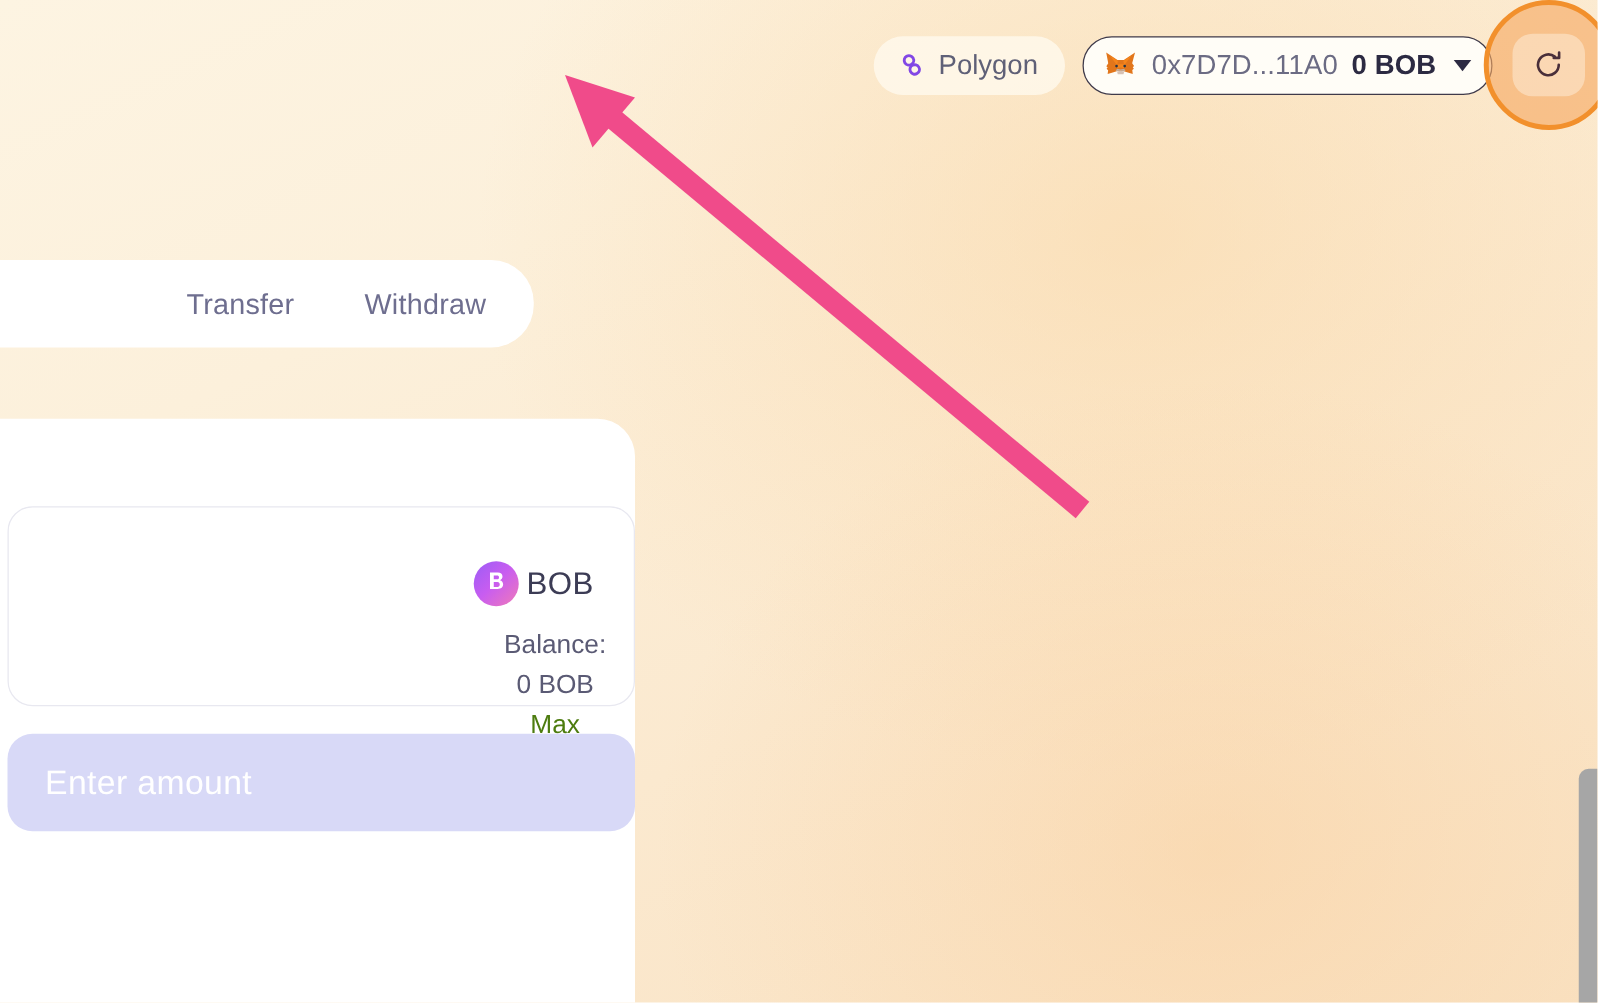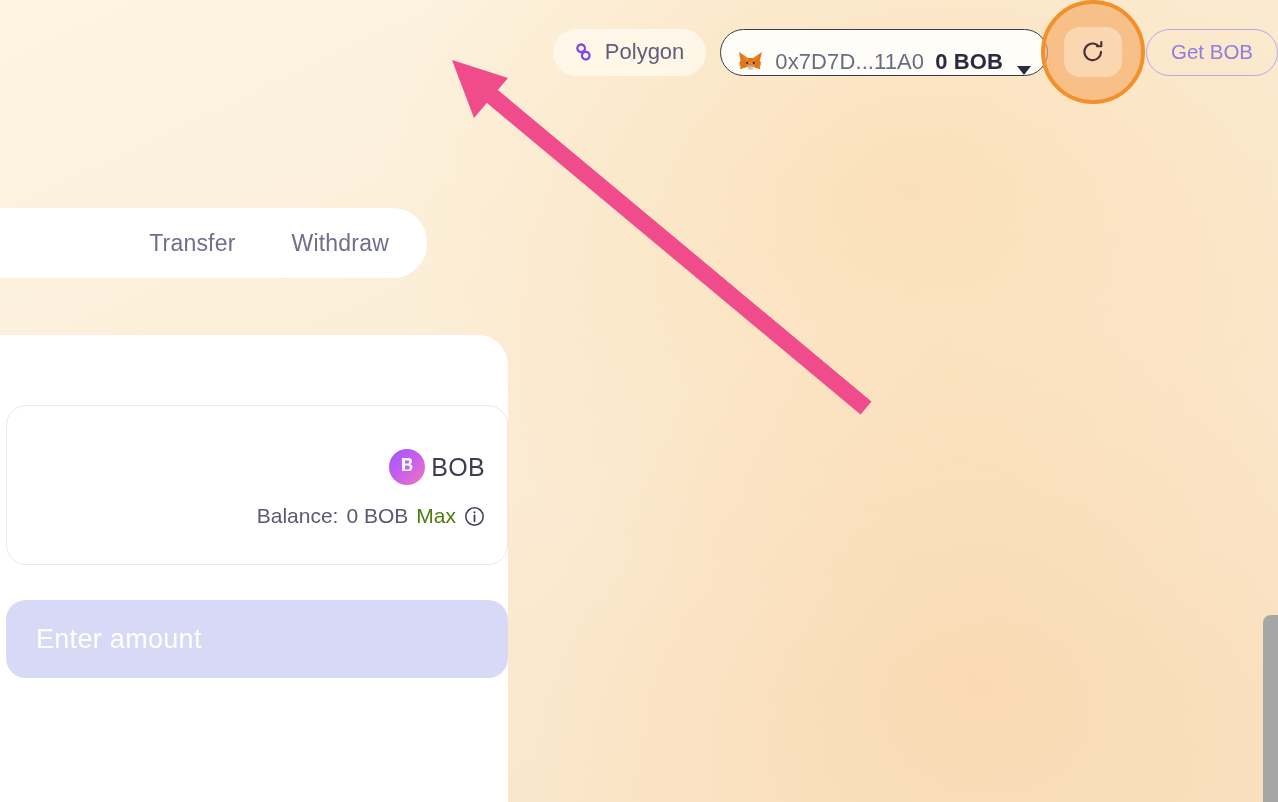--- a/index.html
+++ b/index.html
@@ -62,21 +62,20 @@
     gap: 9px;
     padding: 0 22px 0 18px;
   }
 
   .chip-wallet,
   .chip-zk {
     background: #fffdf7;
     border: 1.6px solid #3f3a4a;
     gap: 11px;
     padding: 0 16px;
-    align-items: flex-end;
   }
 
   .chip-addr {
     color: #6b6b83;
     letter-spacing: .1px;
   }
   .chip-amount {
     color: #2c2a42;
     font-weight: 700;
     letter-spacing: .1px;
@@ -181,21 +180,21 @@
   .amount-box {
     position: absolute;
     left: 196px; top: 70px;
     width: 502px; height: 160px;
     border: 1.4px solid #e8e8f0;
     border-radius: 20px;
   }
 
   .token-row {
     position: absolute;
-    right: 22px; top: 43px;
+    right: 32px; top: 43px;
     display: flex;
     align-items: center;
     gap: 6px;
     text-align: center;
   }
   .bob-logo {
     width: 36px; height: 36px;
     border-radius: 50%;
     background: linear-gradient(135deg, #9b5cf6 0%, #c85df0 48%, #f07ab8 100%);
     display: flex; align-items: center; justify-content: center;
@@ -210,30 +209,31 @@
 
   .balance-row {
     position: absolute;
     right: 22px; top: 98px;
     display: flex;
     align-items: center;
     gap: 8px;
     font-size: 21px;
     color: #5a5a74;
     white-space: nowrap;
+    flex-direction: column;
   }
   .max-link {
     color: #4d7c0f;
     cursor: pointer;
   }
   .info-ico { width: 21px; height: 21px; display: block; }
 
   .cta {
     position: absolute;
-    left: 196px; top: 265px;
+    left: 196px; top: 252px;
     width: 502px; height: 78px;
     background: #d8d9f7;
     border: none;
     border-radius: 20px;
     color: #ffffff;
     font-size: 27px;
     font-family: "Liberation Sans", sans-serif;
     text-align: left;
     padding-left: 30px;
     letter-spacing: .3px;
@@ -315,21 +315,20 @@
     <button class="refresh-btn">
       <span>
         <svg class="refresh-glyph" viewBox="0 0 26 26" fill="none">
           <path d="M21 12.8a8.3 8.3 0 1 1-3.2-6.5" stroke="#4a2f3a" stroke-width="2.1" stroke-linecap="round"></path>
           <path d="M21.3 3v4.3h-4.3" stroke="#4a2f3a" stroke-width="2.1" stroke-linecap="round" stroke-linejoin="round"></path>
         </svg>
       </span>
     </button>
   </div>
 
-  <button class="btn-getbob">Get BOB</button>
 </div>
 
 <div class="tabcard">
   <div class="tab">Transfer</div>
   <div class="tab">Withdraw</div>
 </div>
 
 <div class="maincard">
 
   <div class="amount-box">

